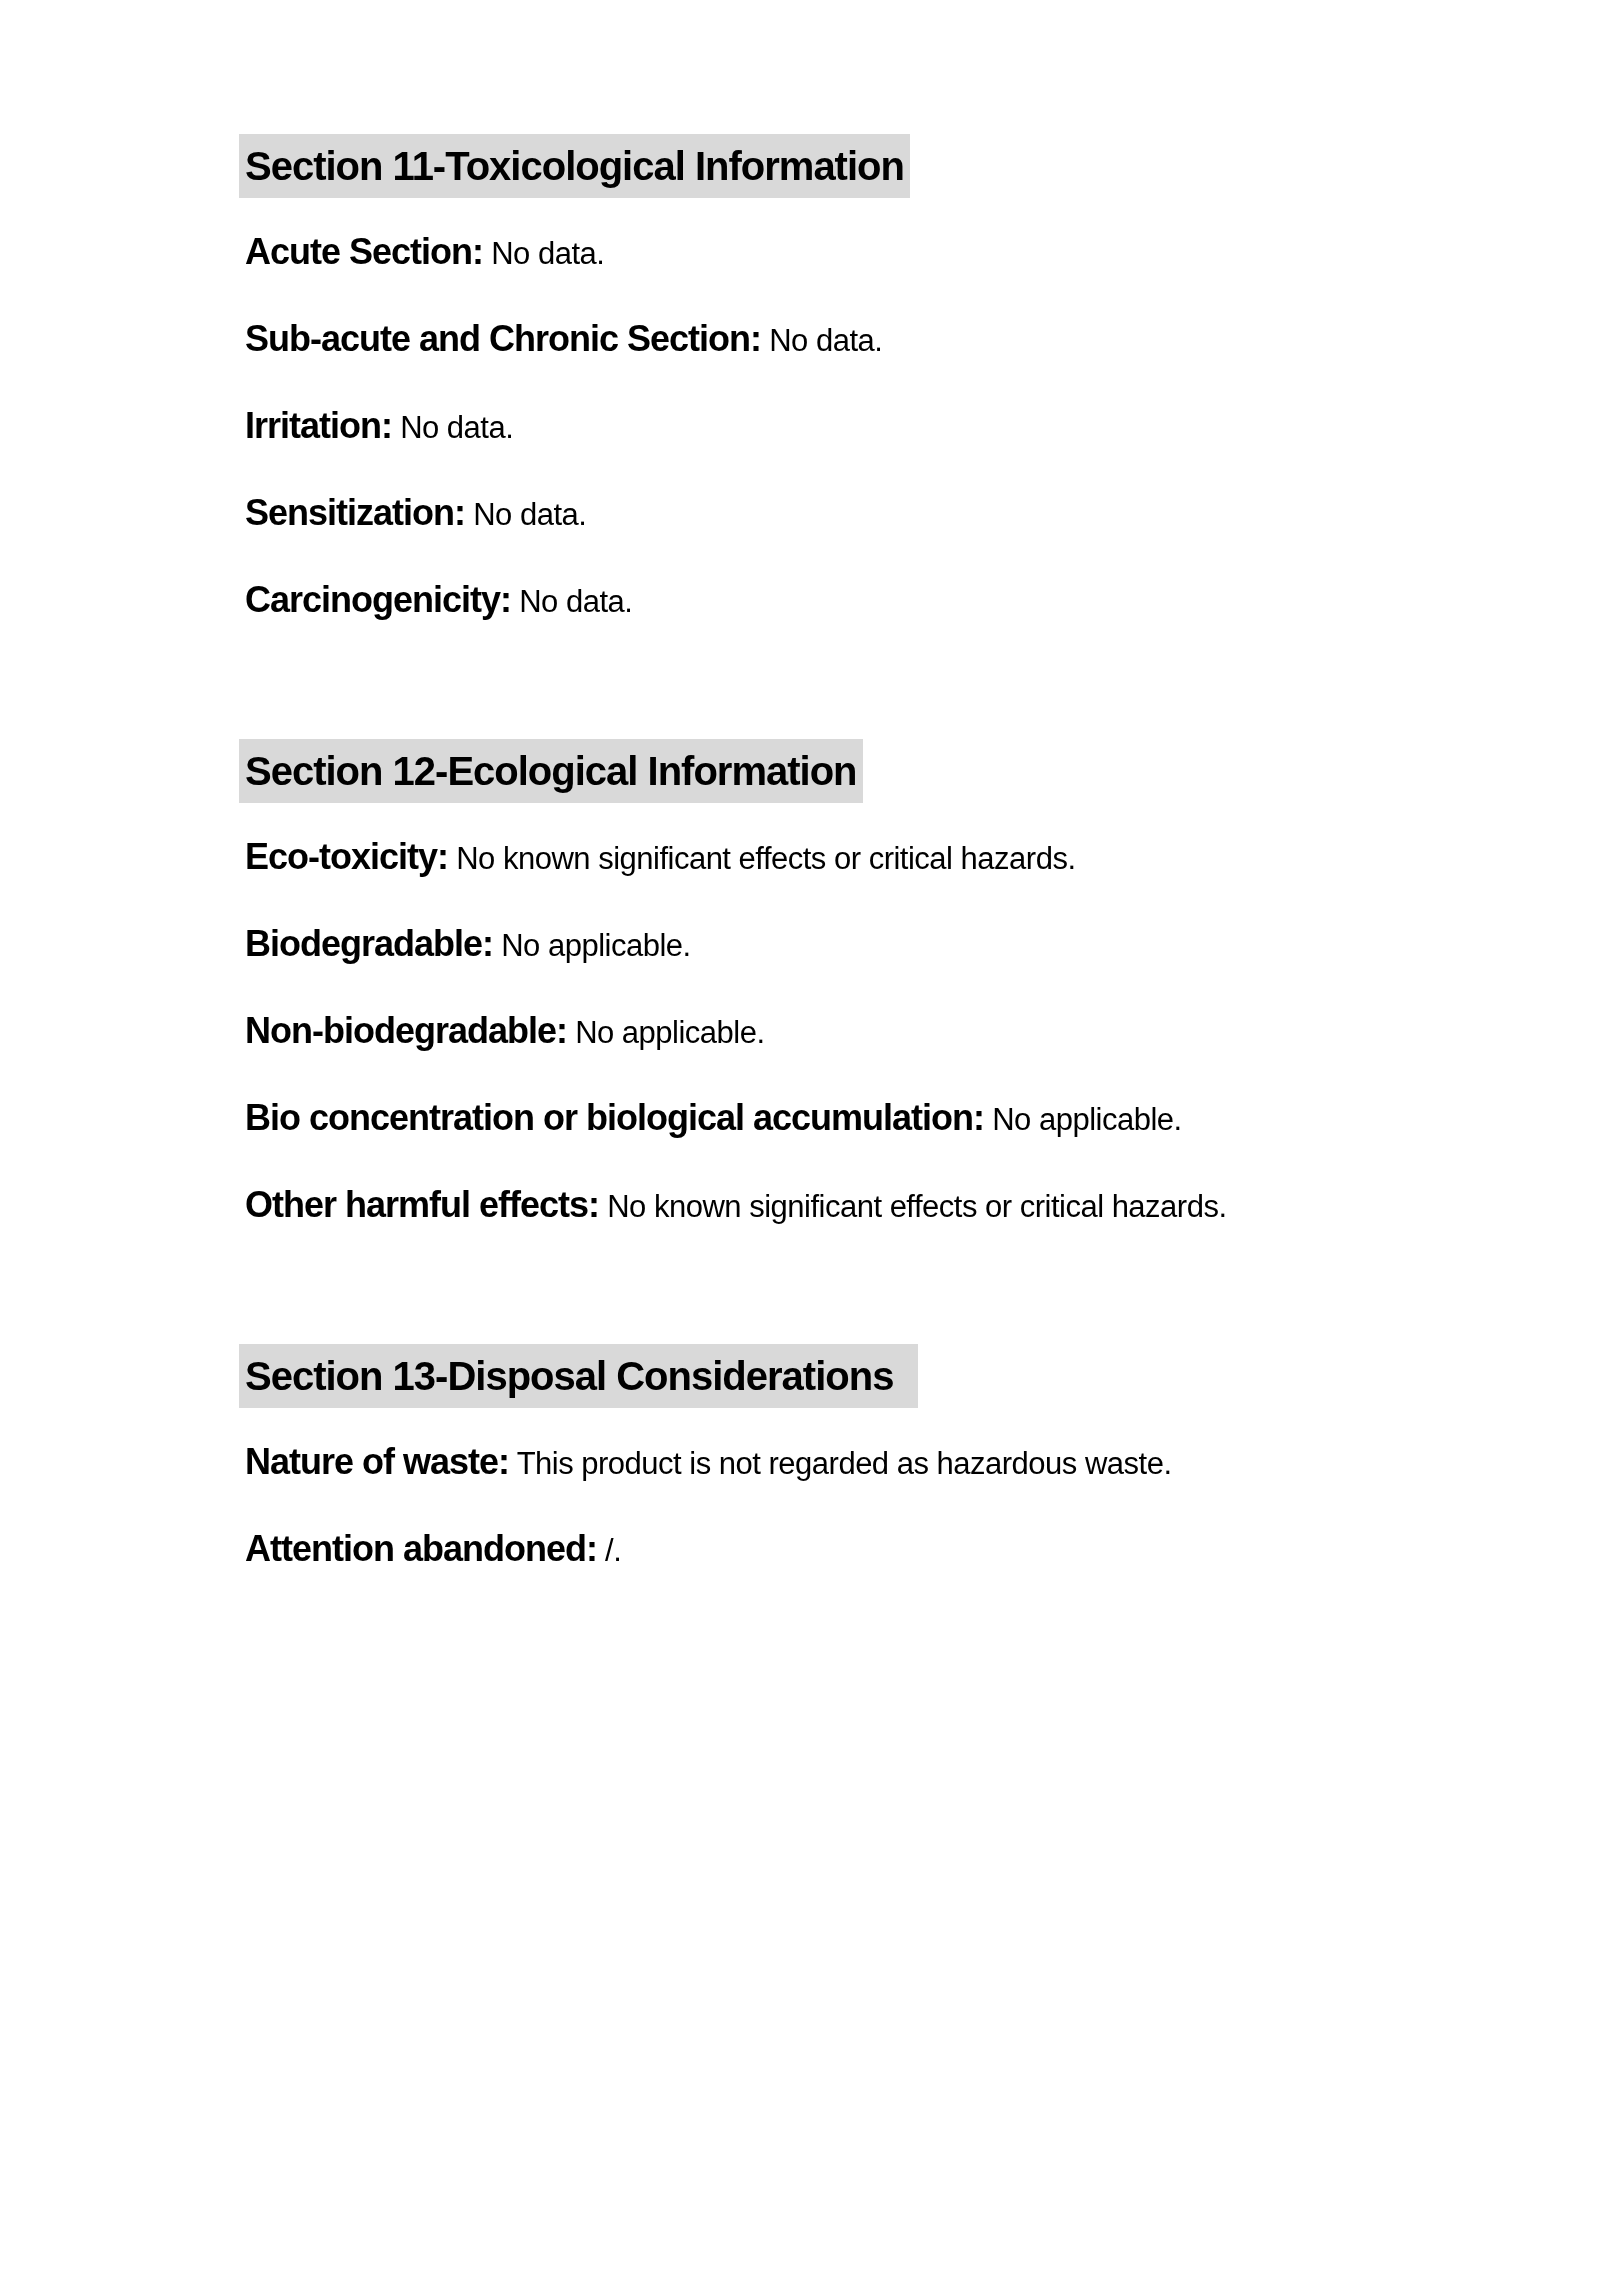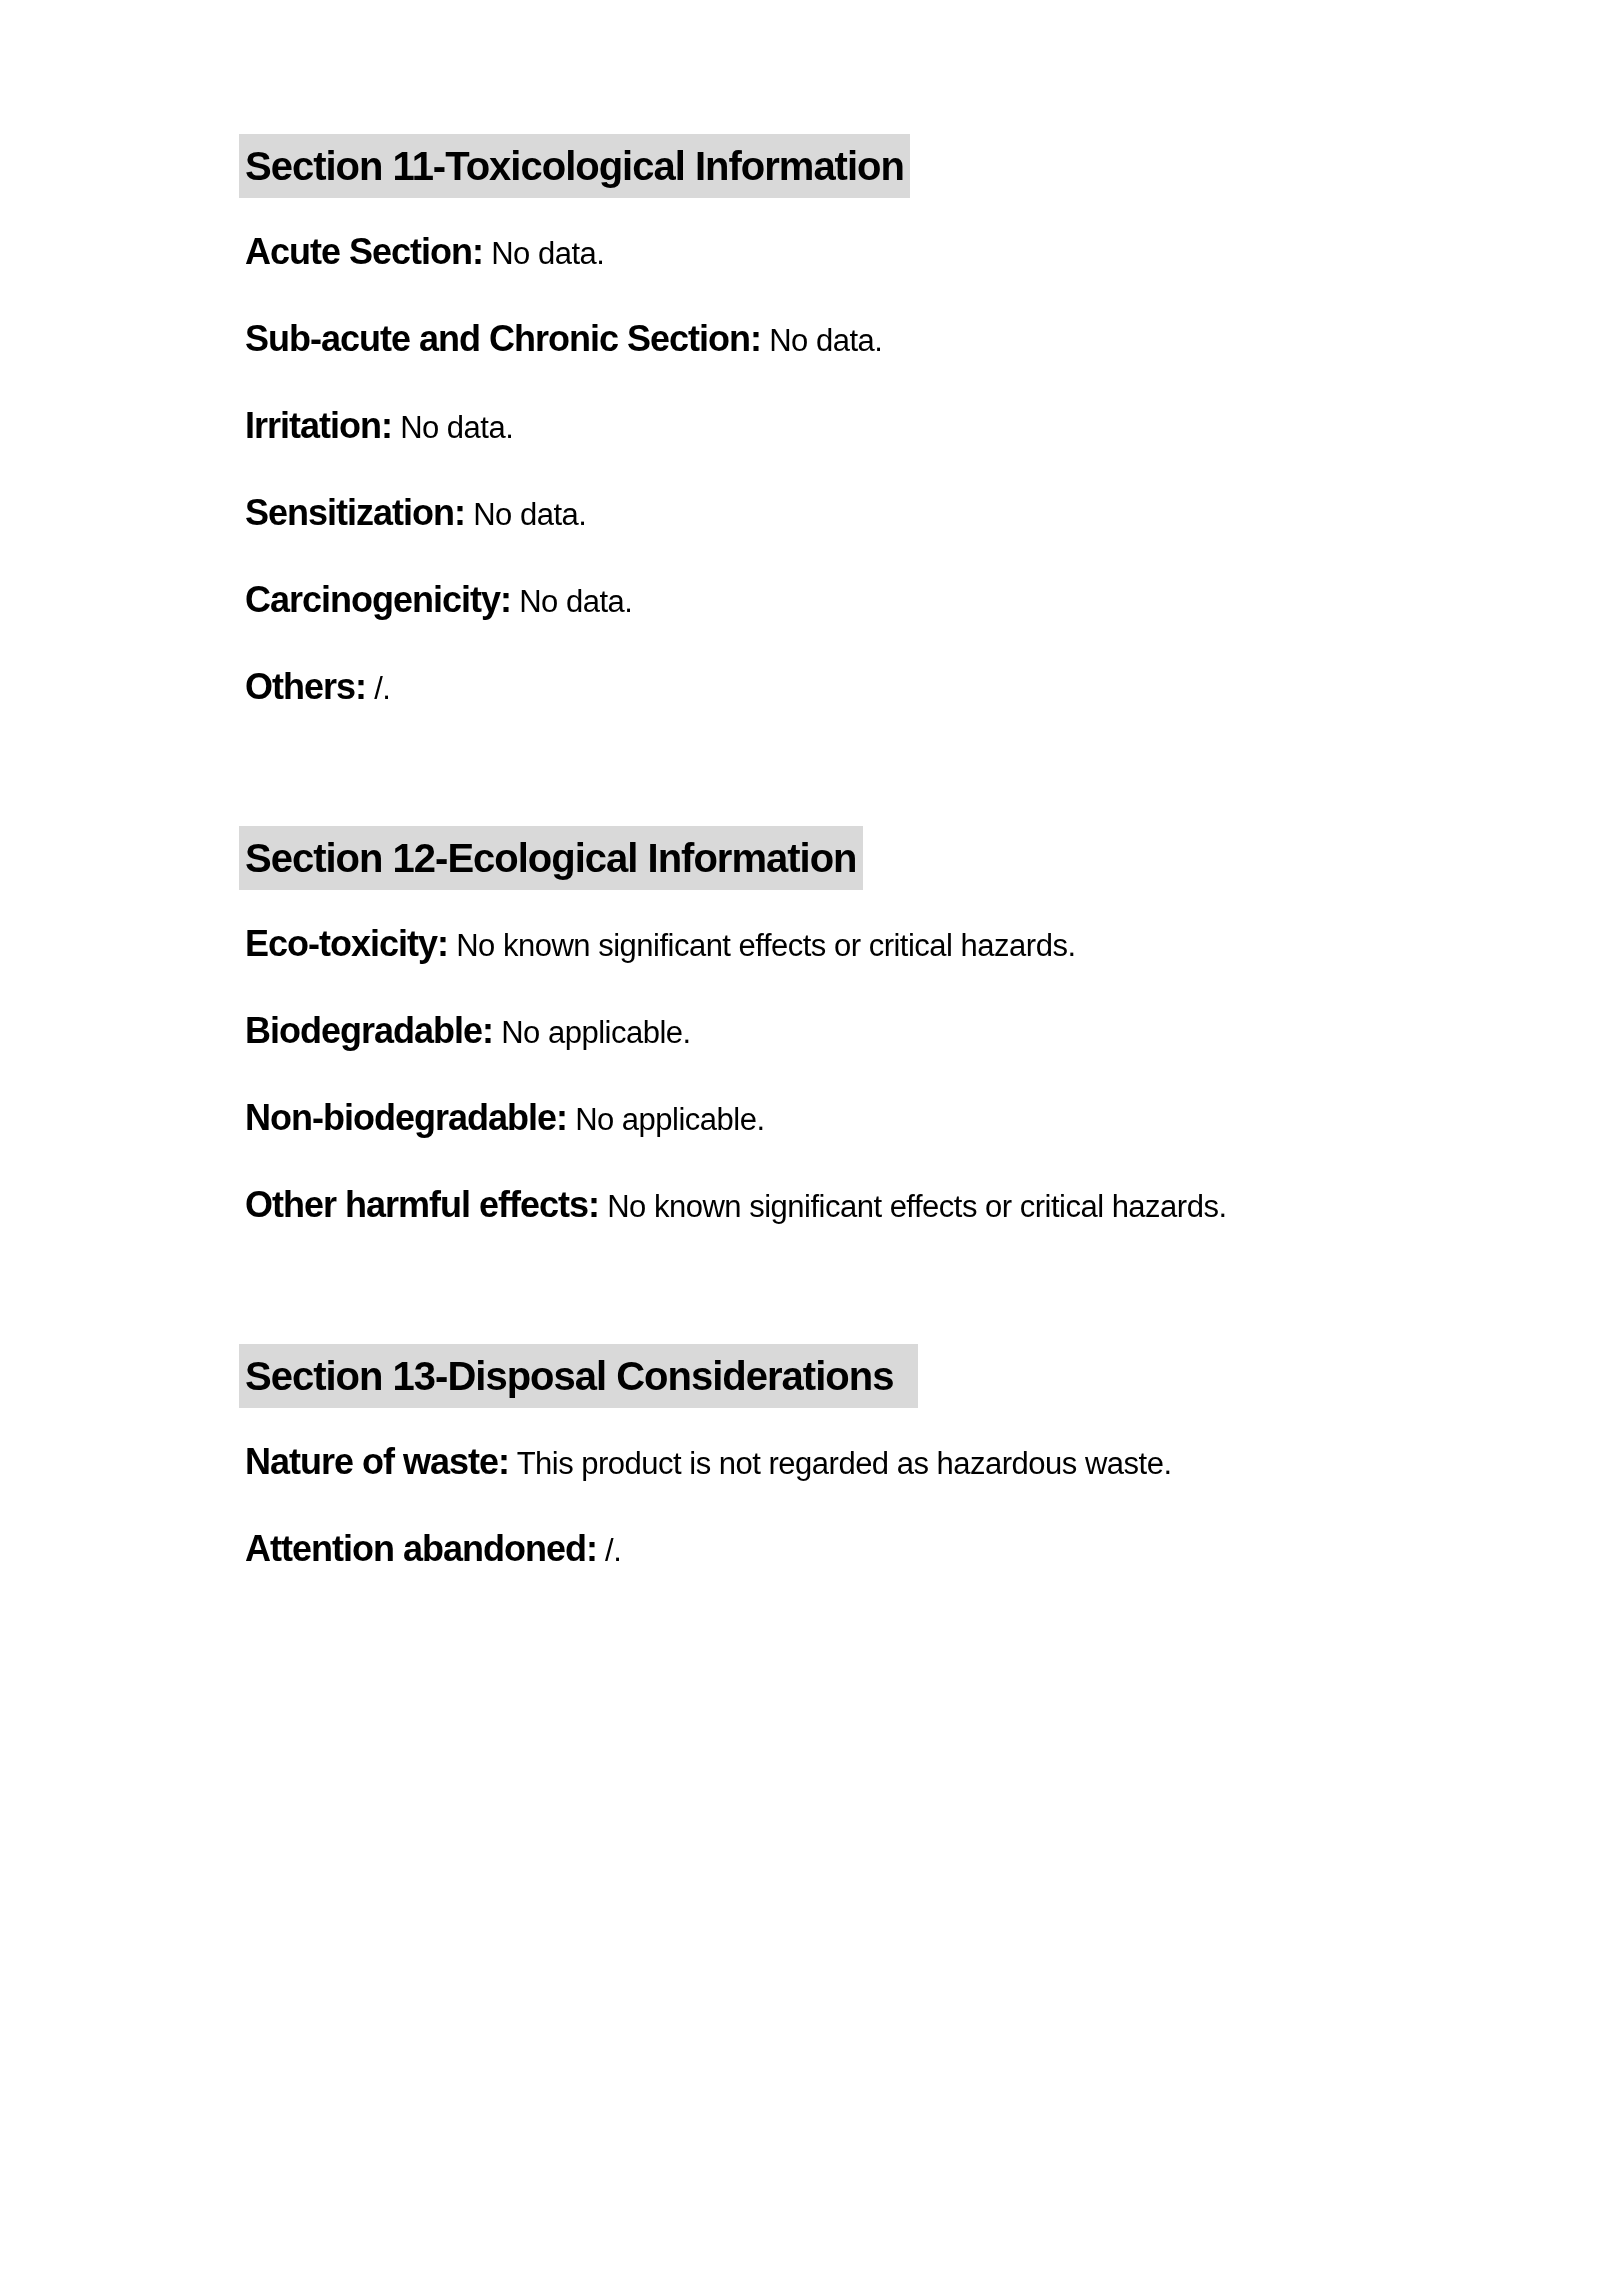--- a/index.html
+++ b/index.html
@@ -68,28 +68,28 @@
 
 <div class="doc">
 
   <div class="section">
     <p class="heading-line"><span class="heading-hl">Section 11-Toxicological Information</span></p>
     <p class="item"><span class="lbl">Acute Section:</span> <span class="val">No data.</span></p>
     <p class="item"><span class="lbl">Sub-acute and Chronic Section:</span> <span class="val">No data.</span></p>
     <p class="item"><span class="lbl">Irritation:</span> <span class="val">No data.</span></p>
     <p class="item"><span class="lbl">Sensitization:</span> <span class="val">No data.</span></p>
     <p class="item"><span class="lbl">Carcinogenicity:</span> <span class="val">No data.</span></p>
-    <p class="item"><span class="lbl">Others:</span> <span class="val">/.</span></p>
   </div>
 
   <div class="section">
     <p class="heading-line"><span class="heading-hl">Section 12-Ecological Information</span></p>
     <p class="item"><span class="lbl">Eco-toxicity:</span> <span class="val">No known significant effects or critical hazards.</span></p>
     <p class="item"><span class="lbl">Biodegradable:</span> <span class="val">No applicable.</span></p>
     <p class="item"><span class="lbl">Non-biodegradable:</span> <span class="val">No applicable.</span></p>
+    <p class="item"><span class="lbl">Bio concentration or biological accumulation:</span> <span class="val">No applicable.</span></p>
     <p class="item"><span class="lbl">Other harmful effects:</span> <span class="val">No known significant effects or critical hazards.</span></p>
   </div>
 
   <div class="section">
     <p class="heading-line"><span class="heading-hl trail">Section 13-Disposal Considerations</span></p>
     <p class="item"><span class="lbl">Nature of waste:</span> <span class="val">This product is not regarded as hazardous waste.</span></p>
     <p class="item"><span class="lbl">Attention abandoned:</span> <span class="val">/.</span></p>
   </div>
 
 </div>

